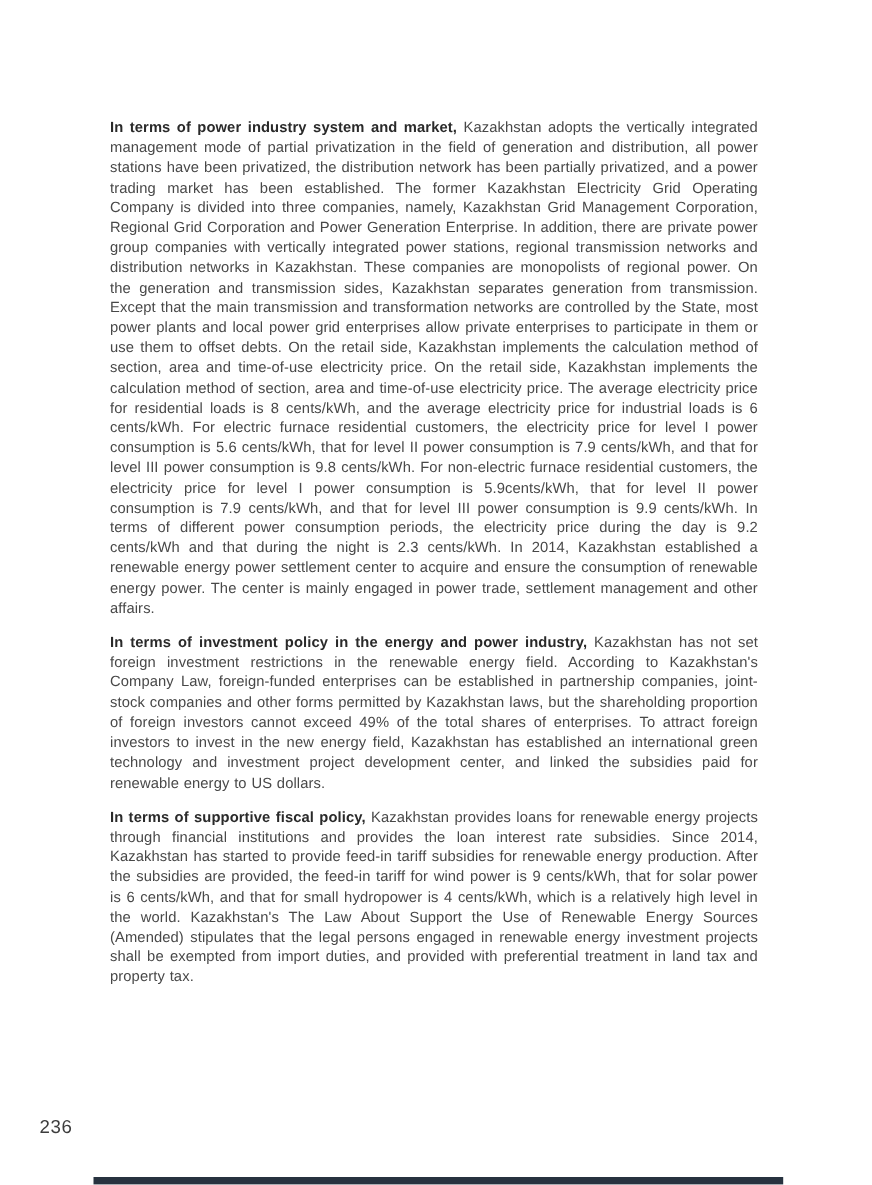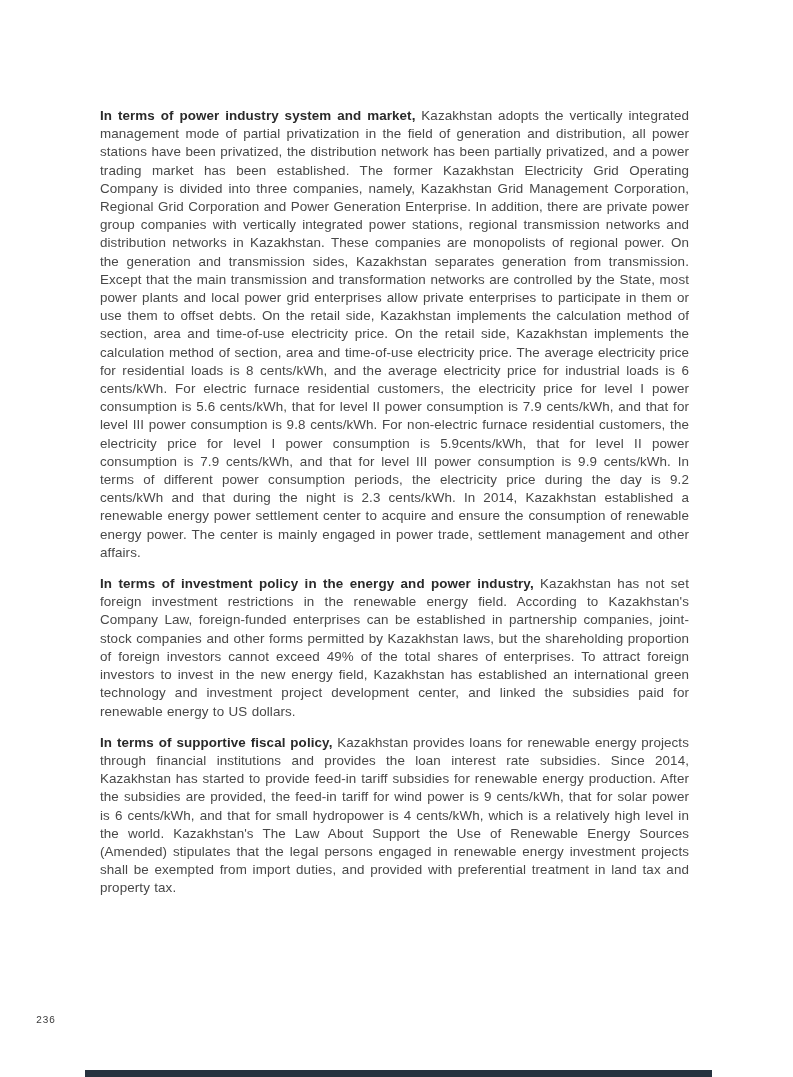--- a/index.html
+++ b/index.html
@@ -30,24 +30,23 @@
     letter-spacing: 0.1px;
     word-spacing: 0.5px;
   }
   .run-regular { font-style: normal; font-weight: normal; }
   .run-bold    { font-weight: bold; color: #2a2a2a; }
   .run-italic  { }
   .page-number {
     position: absolute;
     left: 36px;
     top: 1015px;
-    font-size: 10px;
+    font-size: 17px;
     color: #3d3d3d;
     letter-spacing: 0.5px;
-    font-family: Liberation Mono, monospace;
   }
   .footer-bar {
     position: absolute;
     left: 85px;
     top: 1070px;
     width: 627px;
     height: 7px;
   }
 </style>
 </head>

